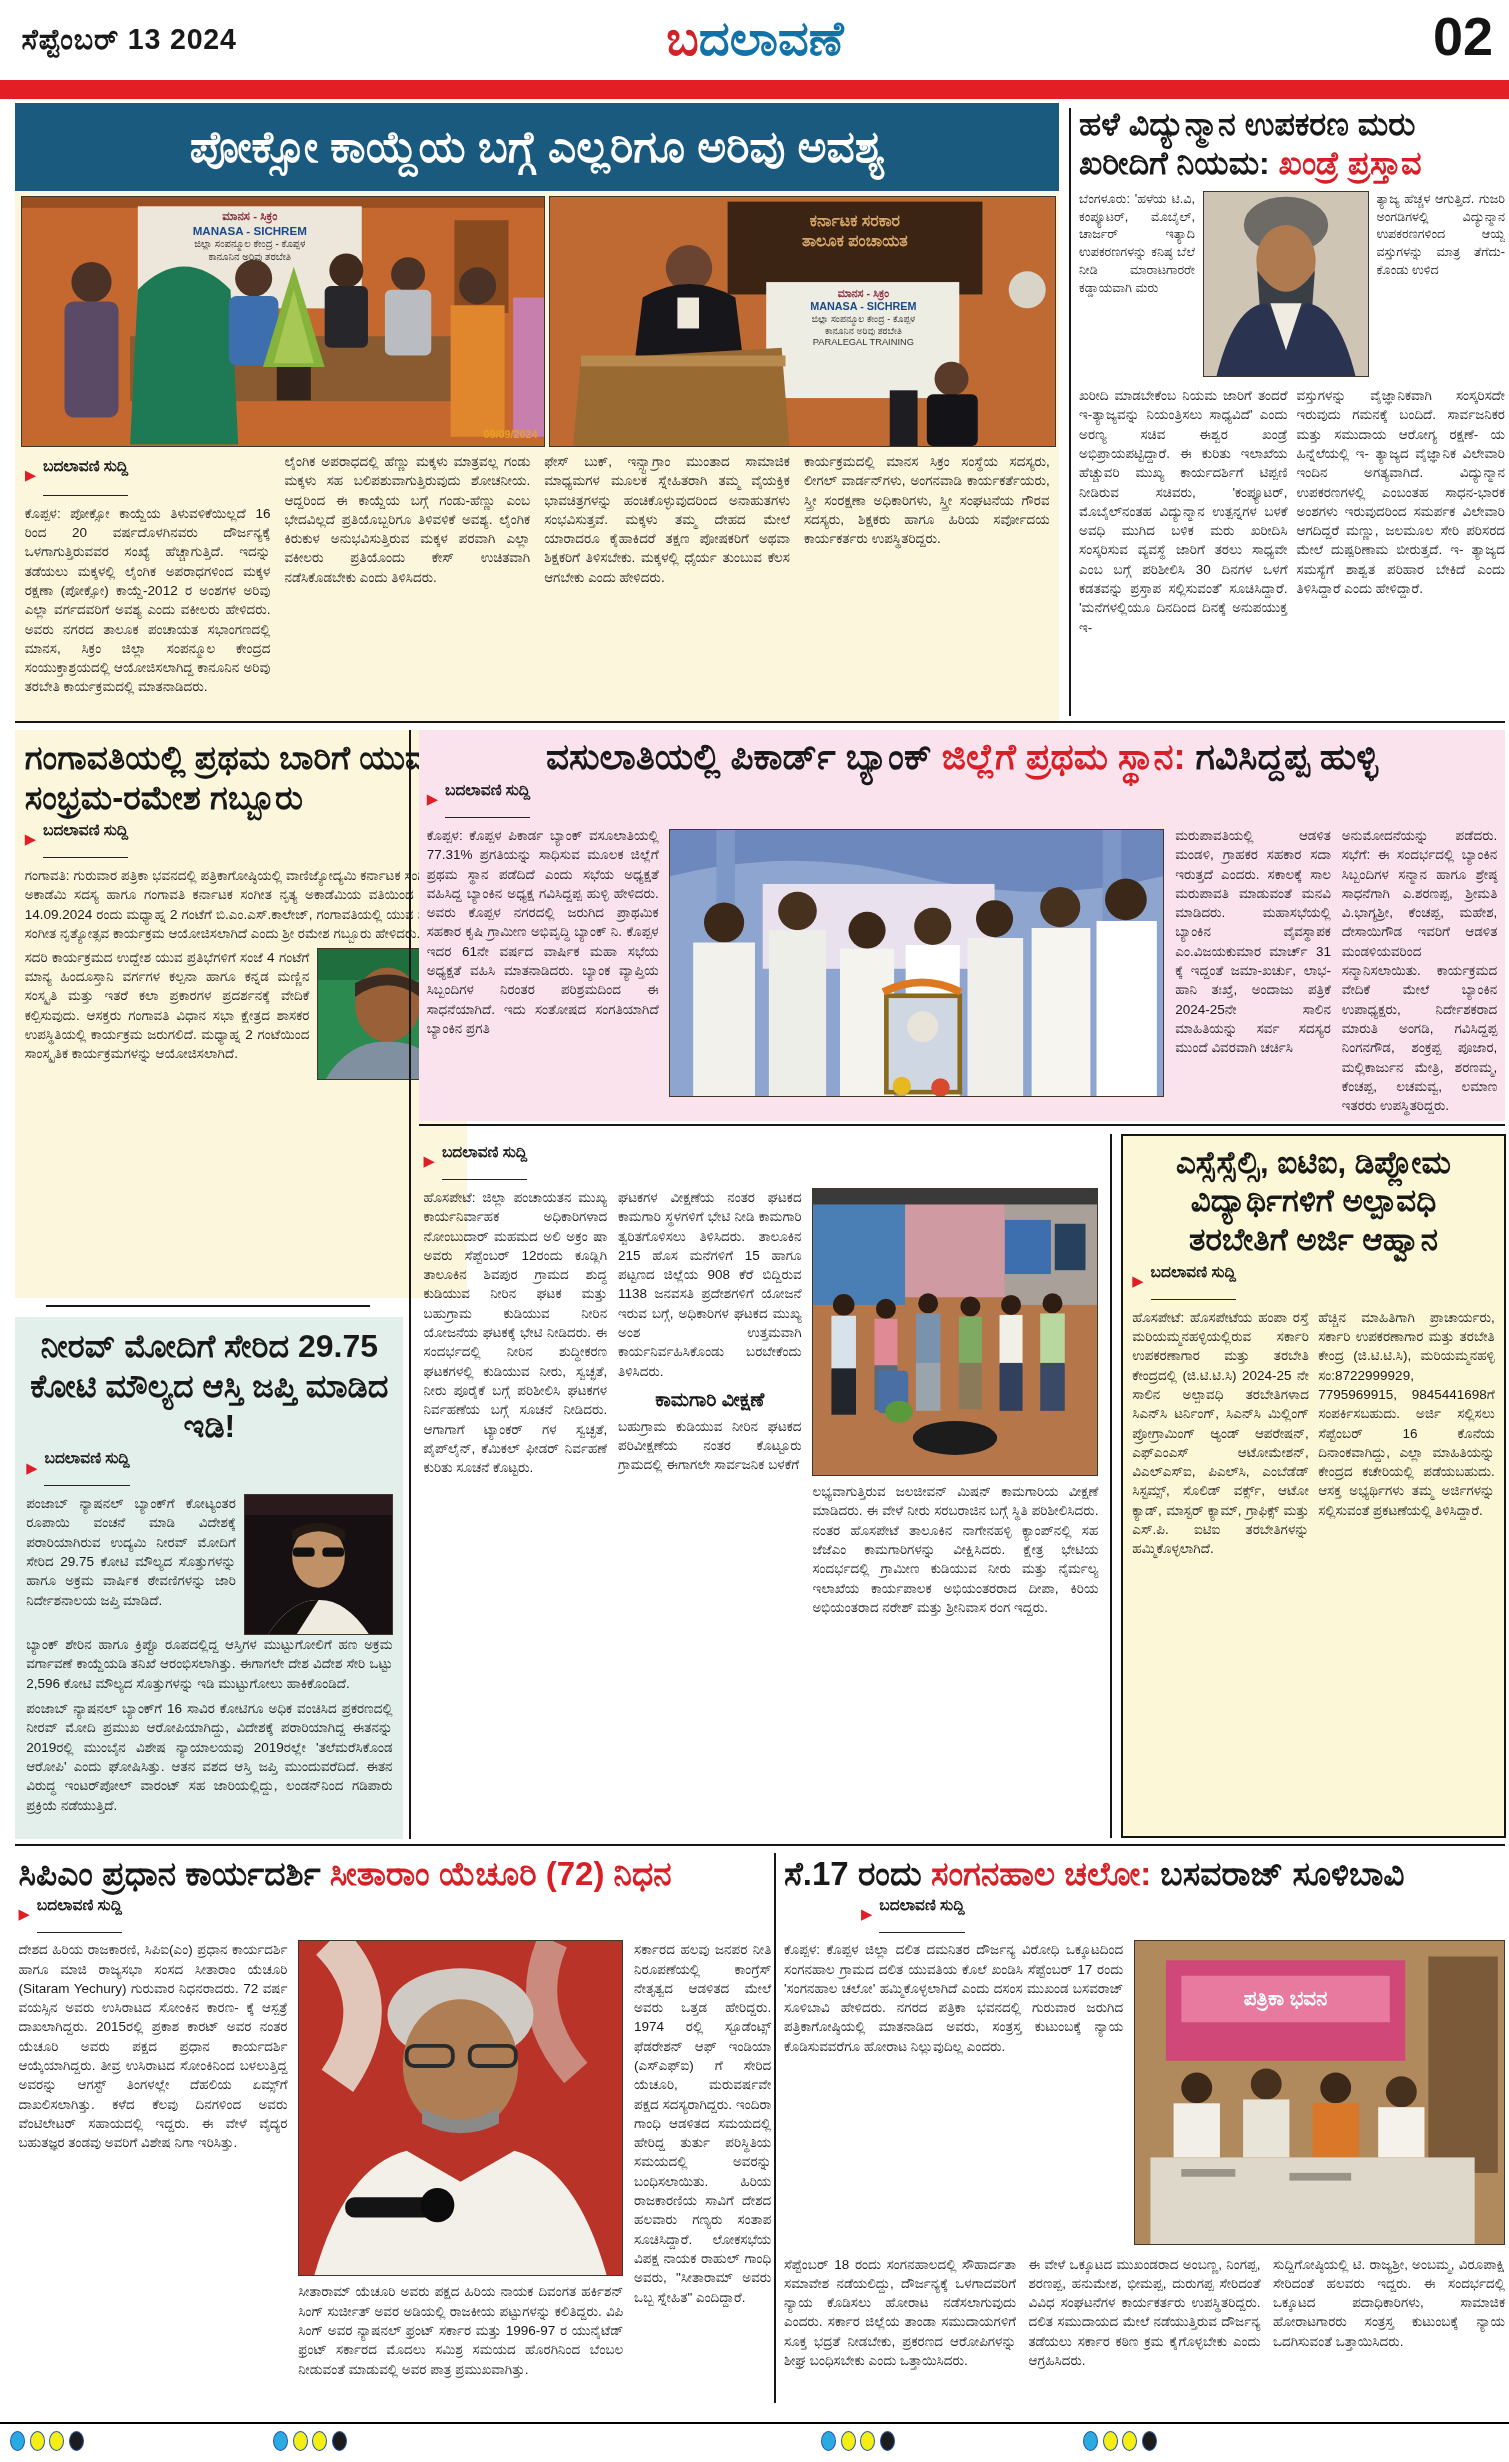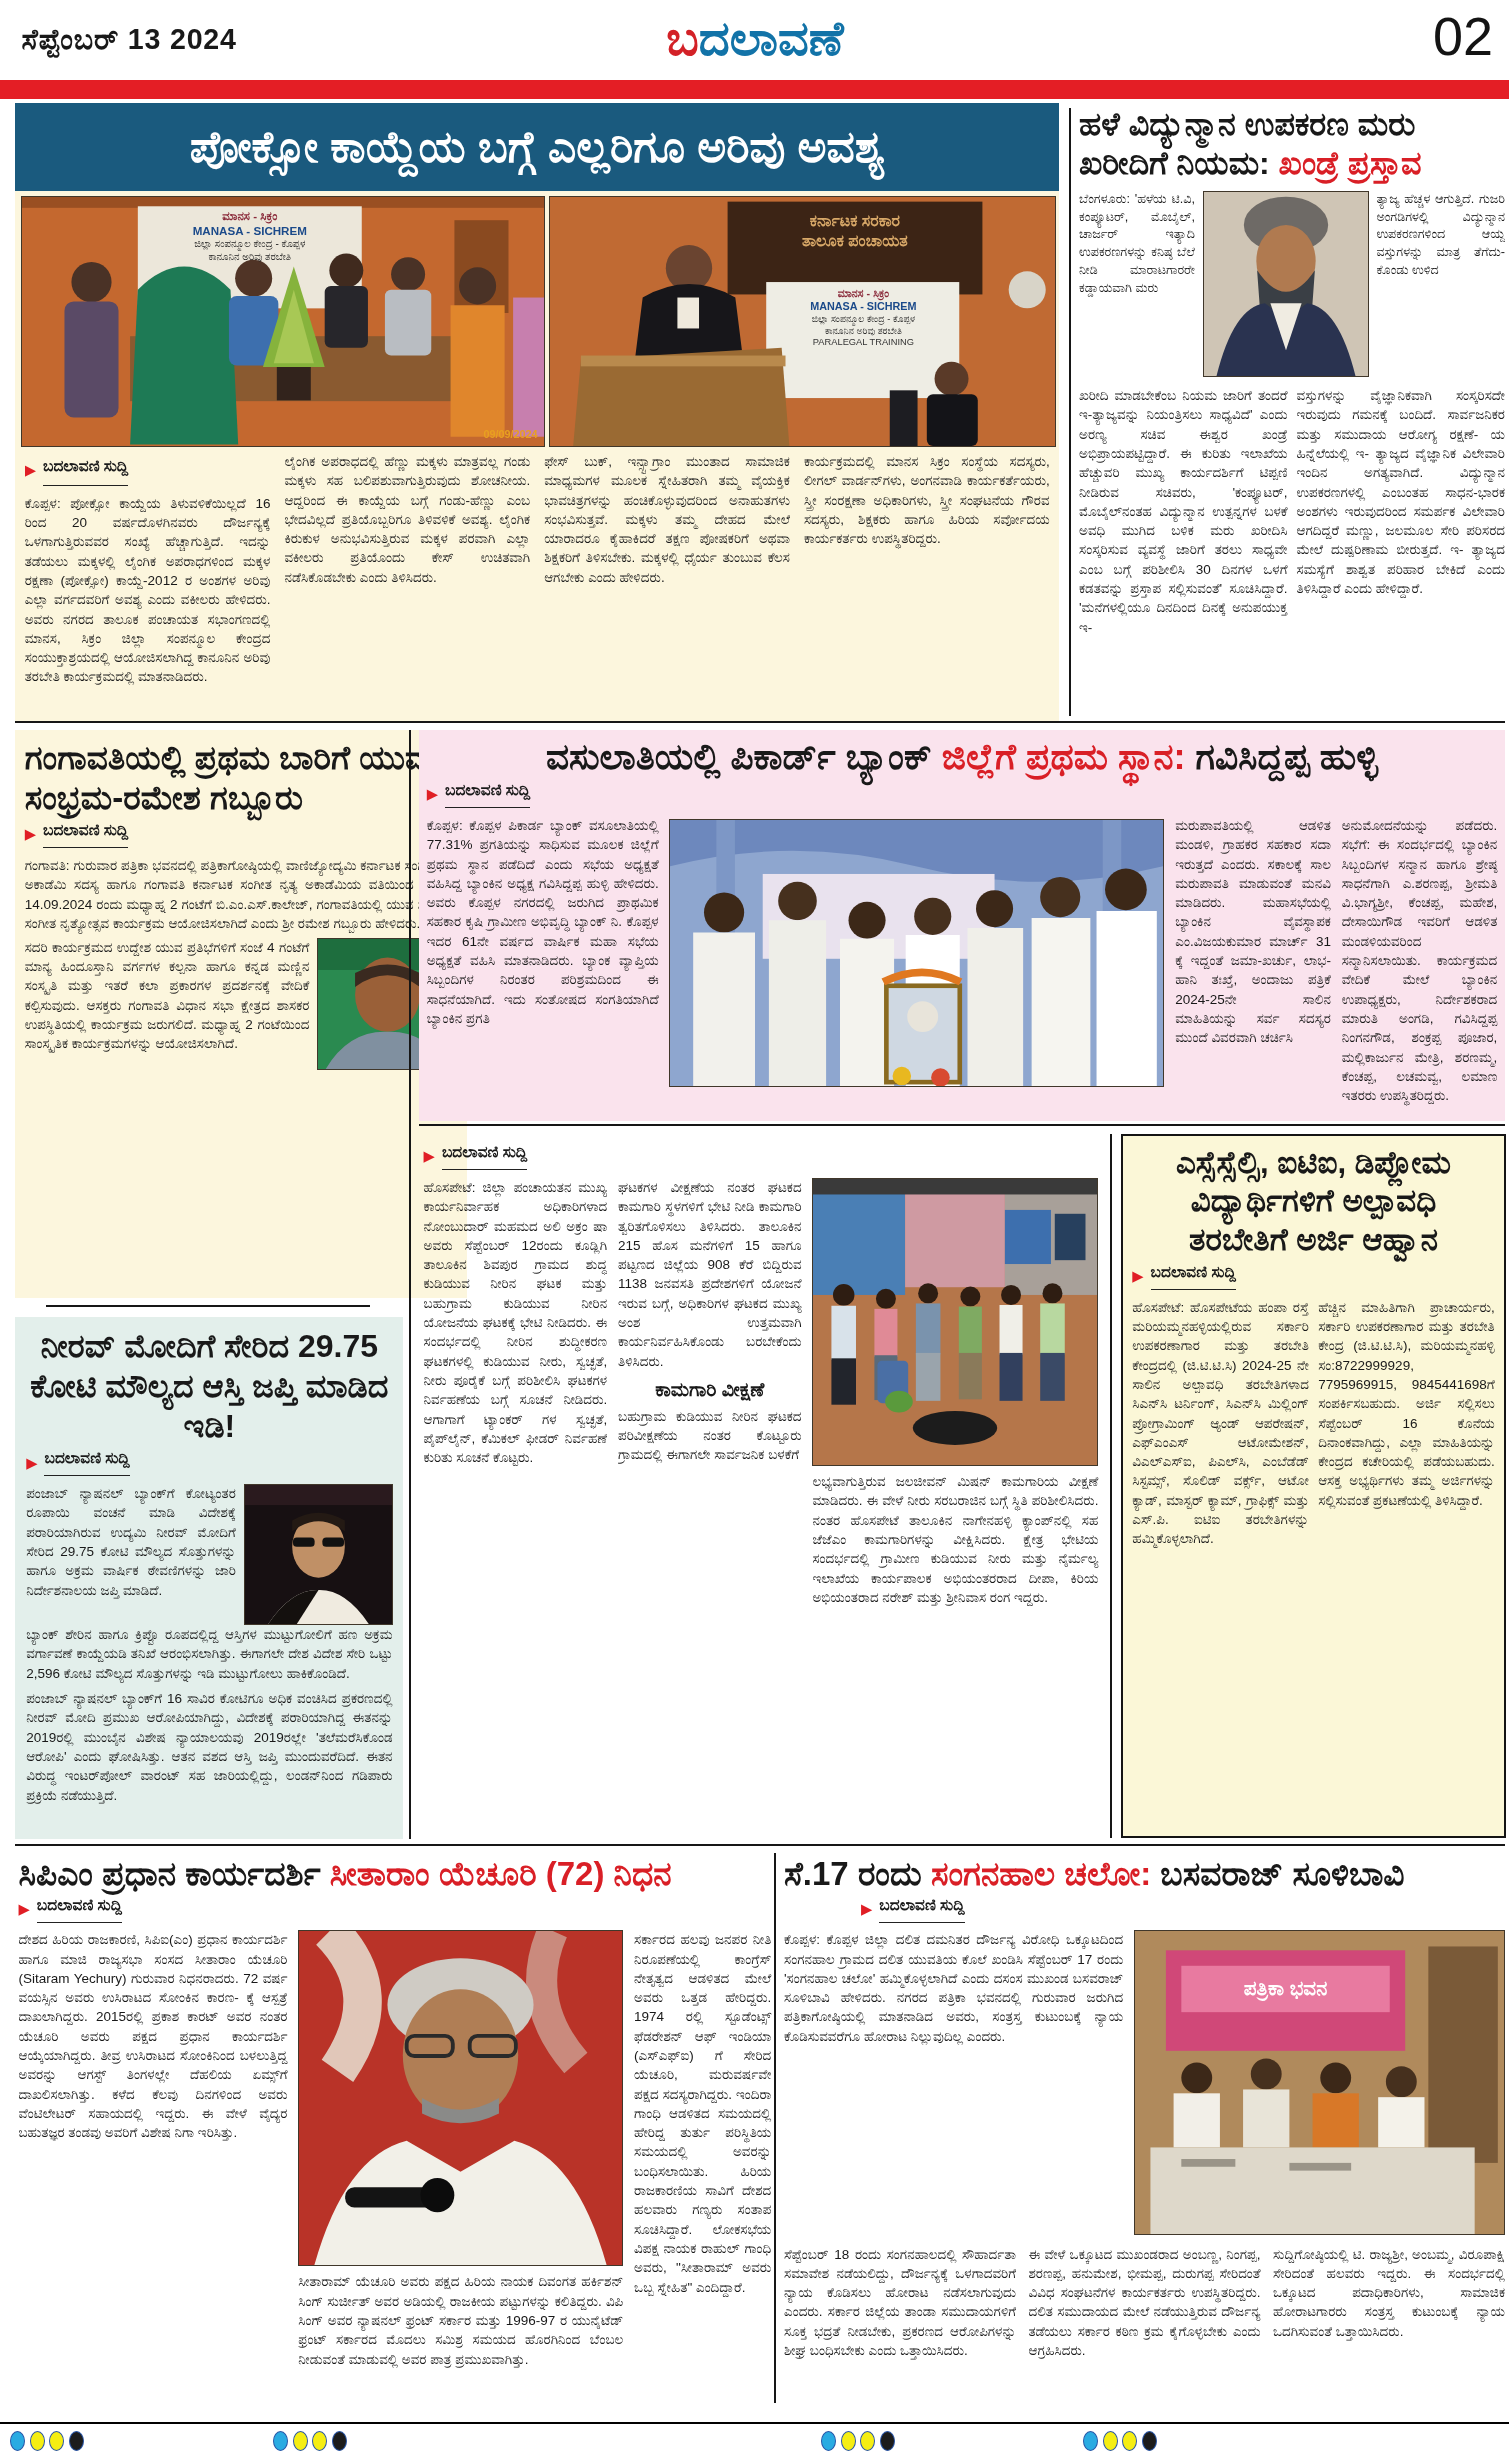--- a/index.html
+++ b/index.html
@@ -5,29 +5,29 @@
   html,body{margin:0;padding:0;background:#888;}
   #page{position:relative;width:1510px;height:2462px;background:#ffffff;color:#191919;
         font-family:"Liberation Sans","DejaVu Sans",sans-serif;overflow:hidden;}
   .abs{position:absolute;}
   .jt{text-align:justify;}
   
   #hdr-date{left:21.6px;top:23px;font-size:28.6px;font-weight:bold;letter-spacing:0.8px;}
   #nameplate{left:0;right:0;top:10.8px;text-align:center;font-size:48px;font-weight:bold;}
   #nameplate .first{color:#d32127;}
   #nameplate .rest{color:#1273a8;}
-  #pagenum{right:17px;top:4.6px;font-size:54px;font-weight:normal;color:#141414;}
+  #pagenum{right:17px;top:4.6px;font-size:54px;font-weight:bold;color:#141414;}
   #redbar{left:0;top:80px;width:1510px;height:18.5px;background:#e41e25;}
   
   .hrule{background:#161616;}
   .vrule{background:#161616;}
   
   .byline{display:flex;align-items:center;gap:7px;margin:3.1px 0 7.7px 0;}
   .byline .tri{color:#e01e25;font-size:14.7px;line-height:1;}
-  .byline .bl{font-weight:bold;font-size:15.4px;border-bottom:1.5px solid #222;padding-bottom:8px;}
+  .byline .bl{font-weight:bold;font-size:15.4px;border-bottom:1.5px solid #222;padding-bottom:18px;}
   
   .body-txt{font-size:13.5px;line-height:1.43;}
   .col{flex:1;overflow:hidden;}
   .red{color:#d91f26;}
   .photo{position:absolute;overflow:hidden;border:0.8px solid #40372a;background:#ccc;}
   .photo svg{display:block;width:100%;height:100%;}
   .ph-label{position:absolute;text-align:center;line-height:1.25;}
   
   #main-block{left:15.4px;top:103px;width:1044px;height:618px;background:#fcf6dd;}
   #main-headline{position:absolute;left:0;top:0;width:100%;height:88px;background:#1a5a7e;color:#fff;

